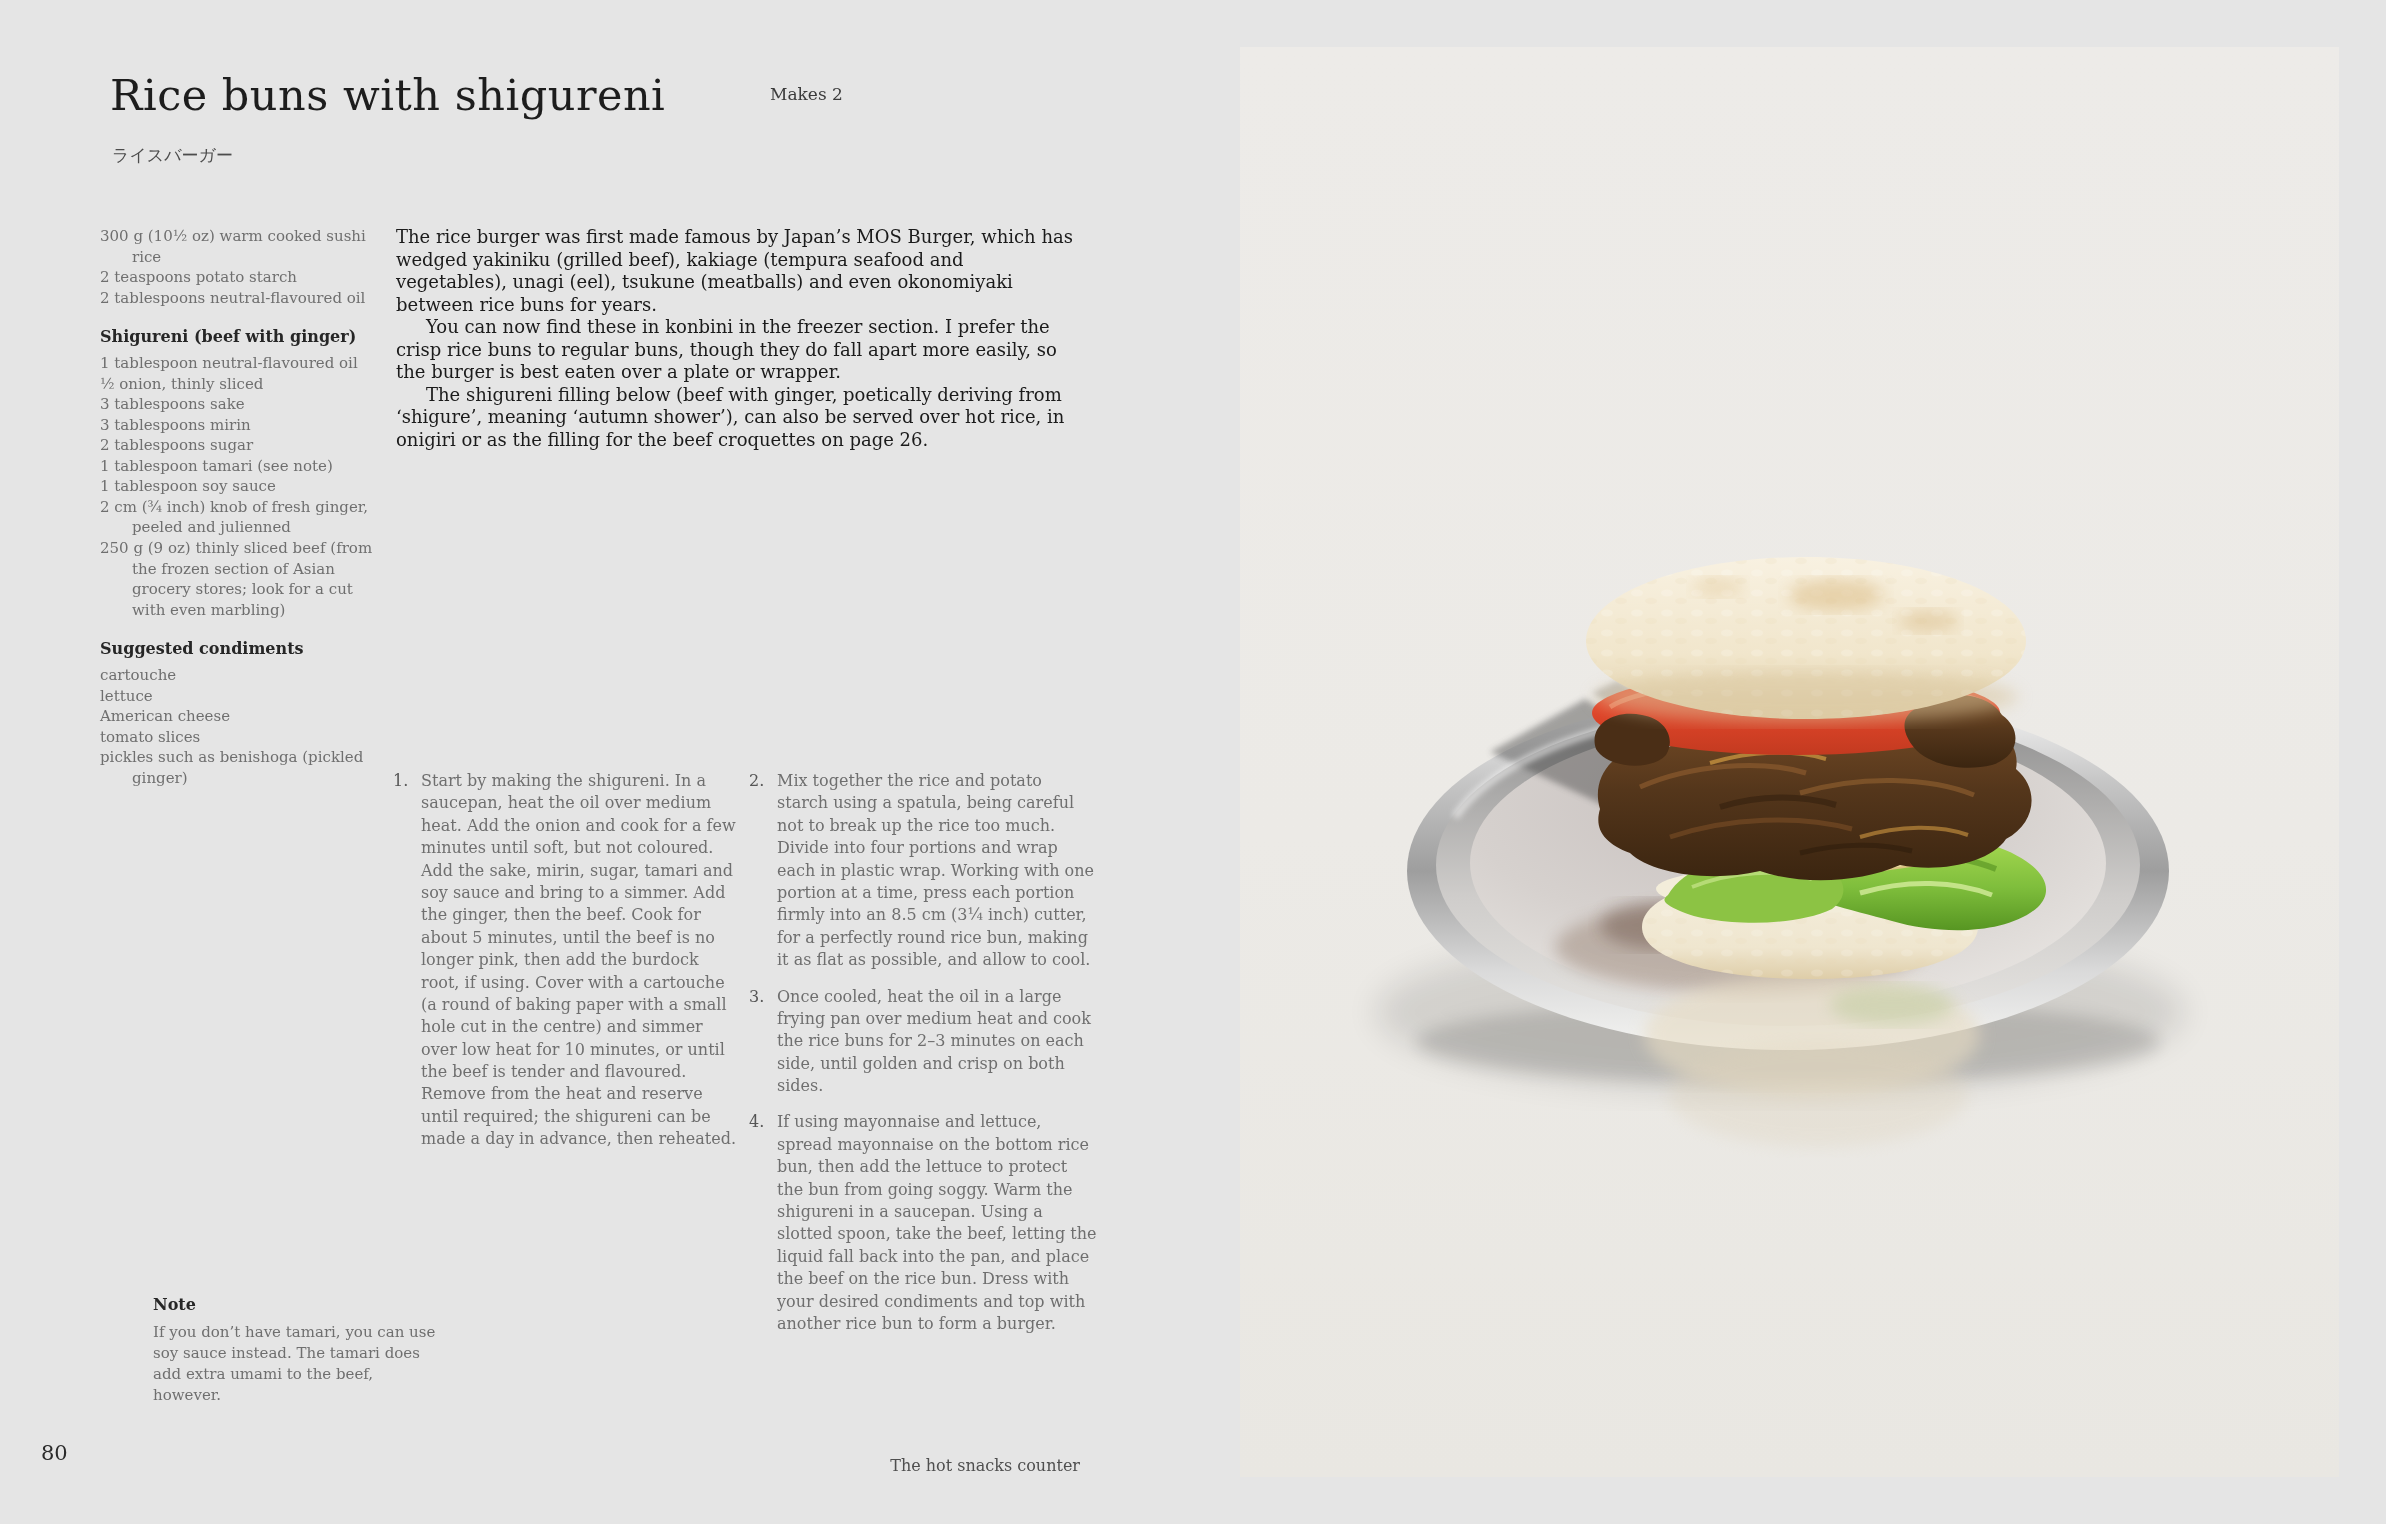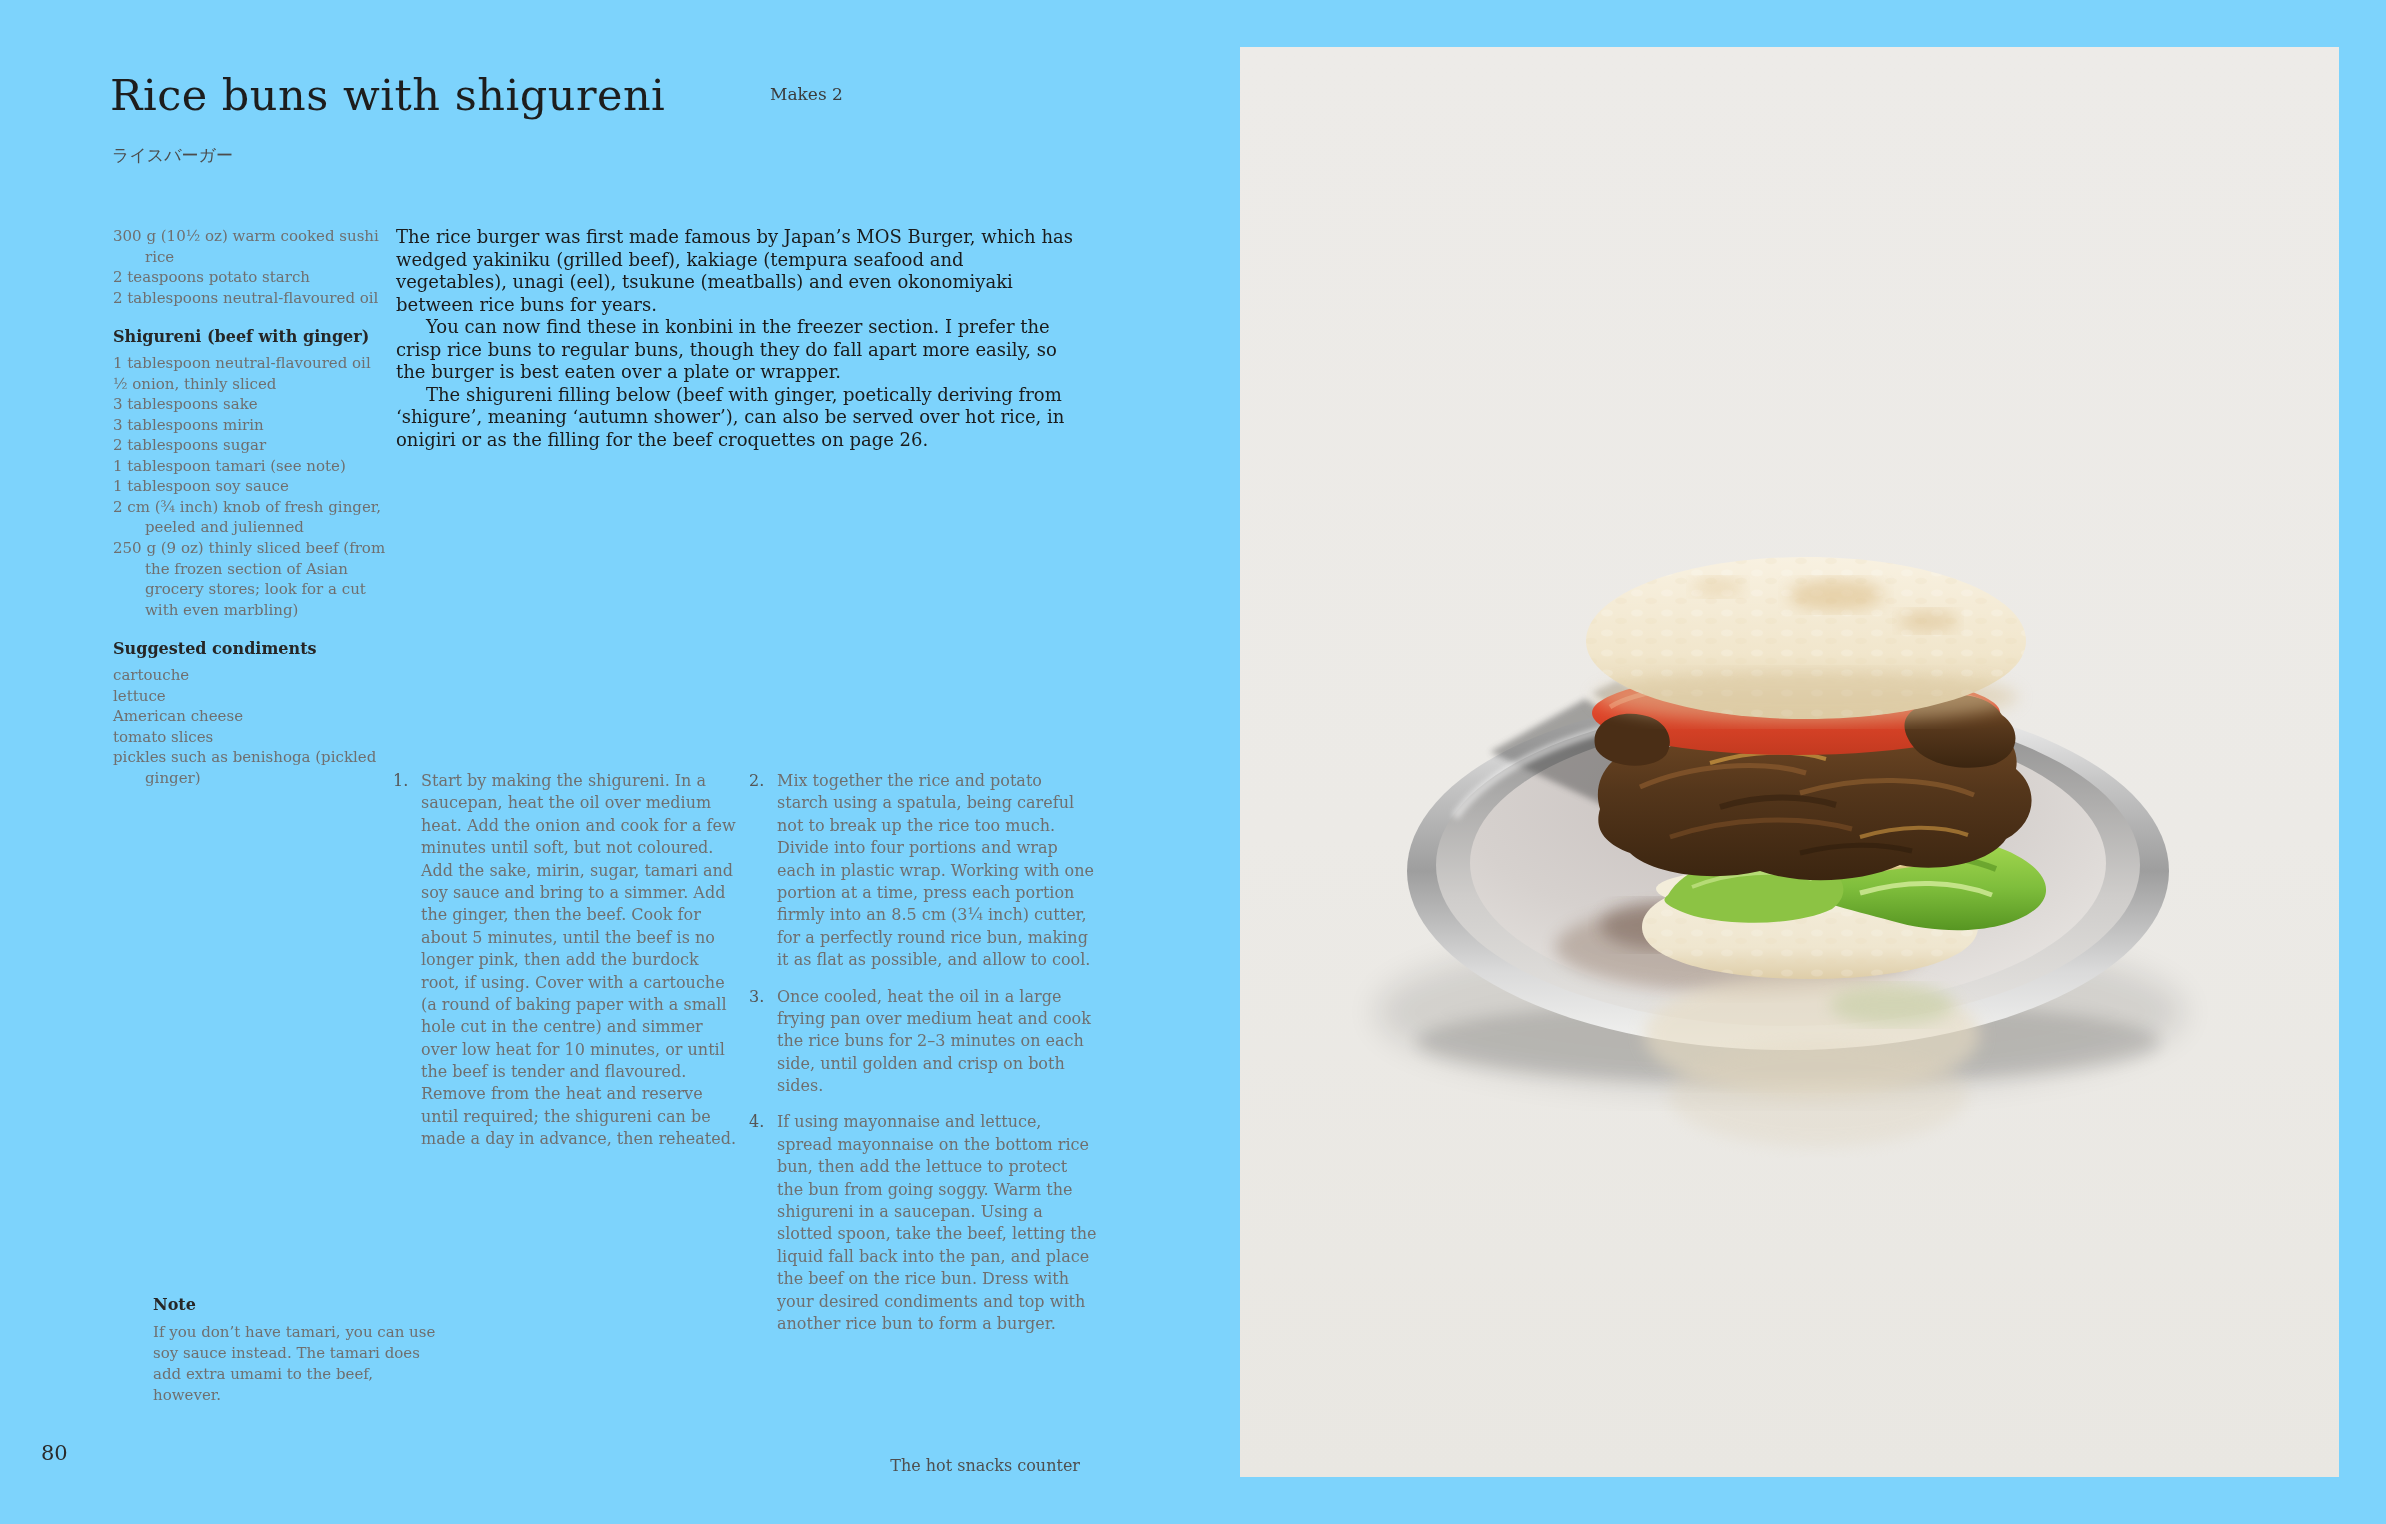--- a/index.html
+++ b/index.html
@@ -3,38 +3,38 @@
 <meta charset="utf-8">
 <style>
   * { margin:0; padding:0; box-sizing:border-box; }
   html,body { background:#ffffff; }
   body {
     width:2386px; height:1524px;
     font-family:"DejaVu Serif","Liberation Serif",serif;
     position:relative; overflow:hidden;
     -webkit-font-smoothing:antialiased;
   }
-  .page { position:absolute; inset:0; background:#7dd3fc; }
+  .page { position:absolute; inset:0; background:#e5e5e5; }
 
   .page-title {
     position:absolute; left:110px; top:70px;
     font-size:43px; font-weight:400; color:#1d1d1d; letter-spacing:0.5px;
   }
   .makes {
     position:absolute; left:770px; top:84px;
     font-size:17px; color:#3b3b3b;
   }
   .jp-subtitle {
     position:absolute; left:112px; top:144px;
     font-size:17px; color:#4c4c4c;
     font-family:"DejaVu Sans","Liberation Sans",sans-serif;
   }
 
   .ingredients {
-    position:absolute; left:113px; top:226px; width:290px;
+    position:absolute; left:100px; top:226px; width:290px;
     font-size:15px; line-height:1.37; color:#6f6f6f;
   }
   .ingredients ul { list-style:none; }
   .ingredients li { padding-left:32px; text-indent:-32px; }
   .ing-heading {
     font-weight:bold; color:#262626; font-size:16px;
     margin-top:18px; margin-bottom:5px;
   }
 
   .intro {

